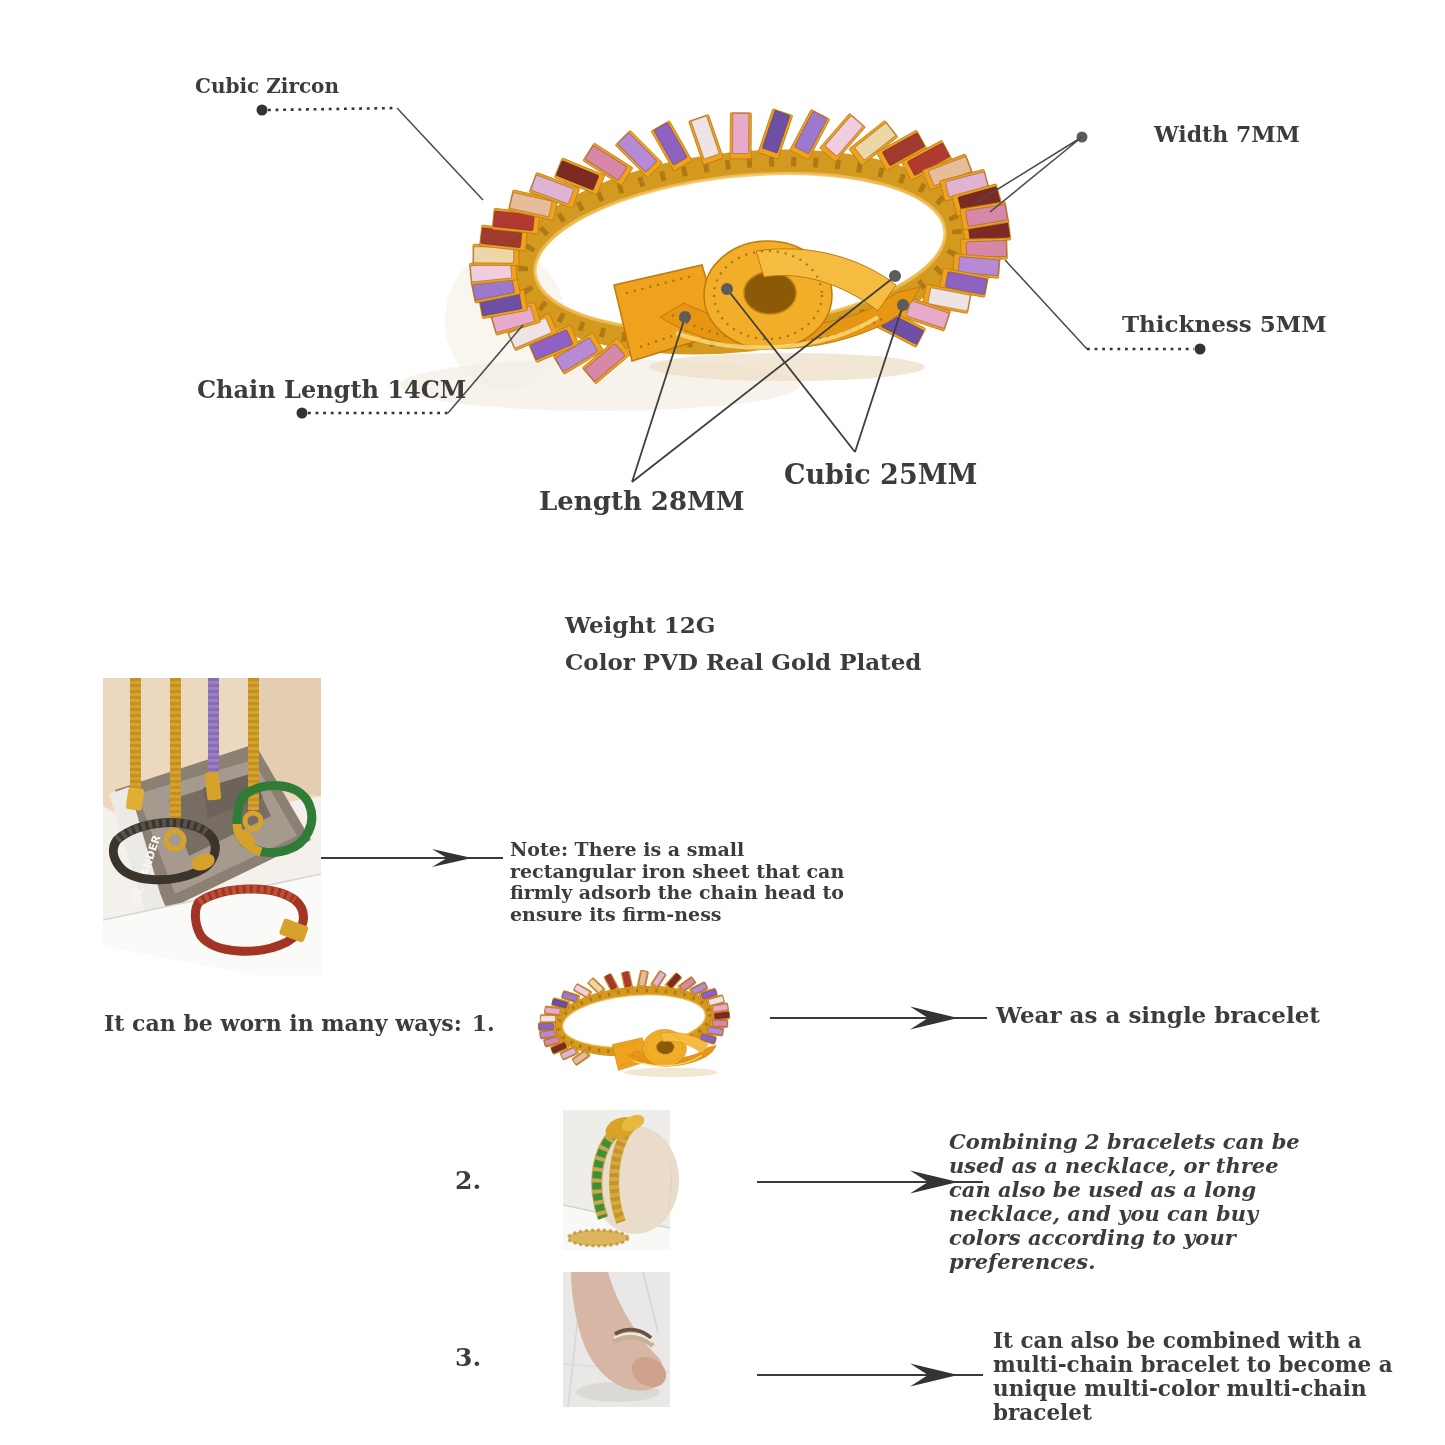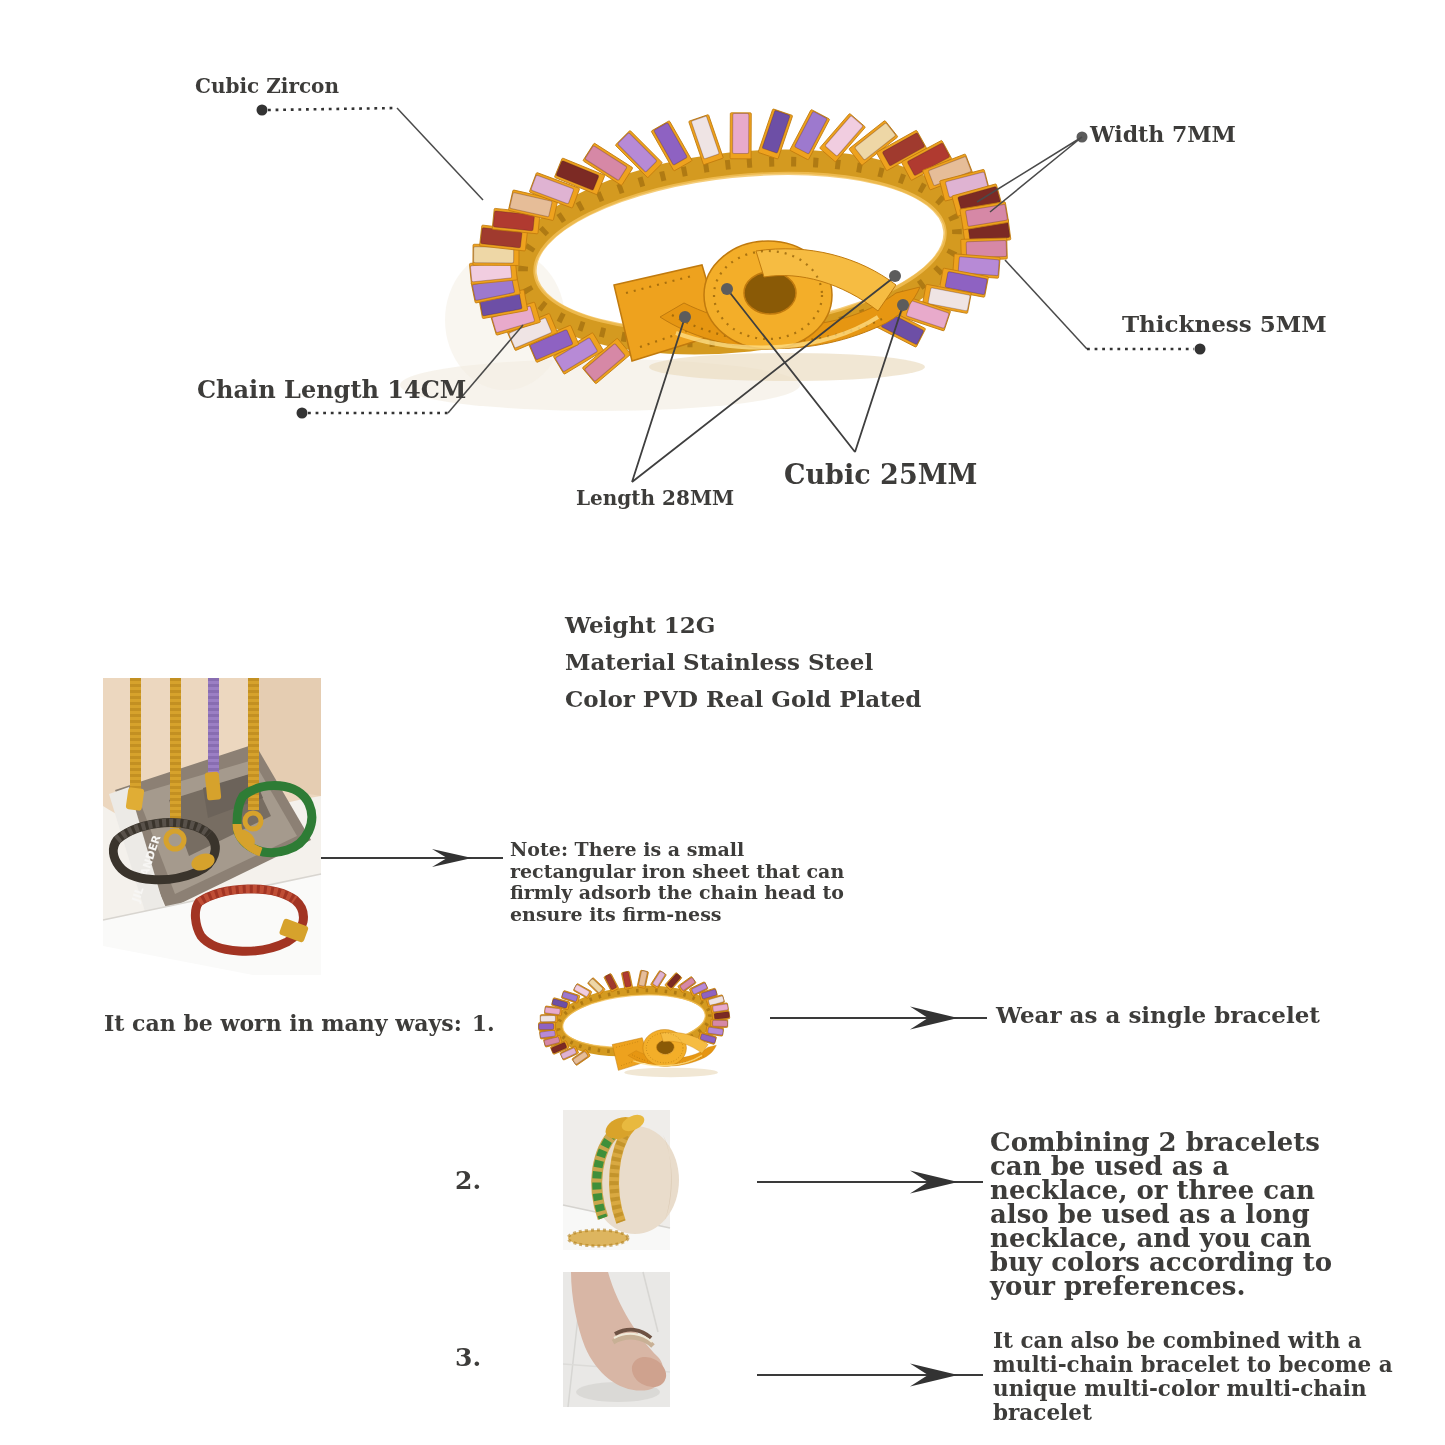--- a/index.html
+++ b/index.html
@@ -2,32 +2,32 @@
 <html style="--ink: #3d3c3a; --line: #4a4a4a; --gold: #eea21e; --gold-bright: #f3ae29; --gold-mid: #e69612; --gold-top: #f6bc42; --gold-deep: #c07a0e; --gold-dark: #8a5a06; --gold-band: #d49a20;"><head>
 <meta charset="utf-8">
 <style>
   html,body{margin:0;padding:0;background:#ffffff;}
   .stage{position:relative;width:1445px;height:1445px;background:#fff;overflow:hidden;
          font-family:"DejaVu Serif", "Liberation Serif", serif;color:var(--ink,#3d3c3a);}
   svg.art{position:absolute;left:0;top:0;}
   .lbl{position:absolute;font-weight:700;white-space:nowrap;color:var(--ink,#3d3c3a);}
   .wrap{white-space:normal;margin-top:20px;}
   #lbl-cubic{left:195px;top:74px;font-size:20px;}
-  #lbl-width{left:1090px;top:121px;font-size:22px;}
+  #lbl-width{left:1154px;top:121px;font-size:22px;}
   #lbl-thickness{left:1122px;top:310px;font-size:23px;}
   #lbl-chain{left:197px;top:375px;font-size:24px;}
-  #lbl-len28{left:576px;top:486px;font-size:20px;}
+  #lbl-len28{left:539px;top:486px;font-size:26px;}
   #lbl-len25{left:784px;top:459px;font-size:27px;}
   #specs{position:absolute;left:565px;top:568px;font-weight:700;font-size:23px;line-height:37px;margin-top:38px;}
   #note-text{left:510px;top:819px;width:352px;font-size:19px;line-height:21.5px;}
   #ways-intro-line{left:104px;top:1010px;font-size:22px;}
   #ways-intro-line .num{margin-left:10px;}
   #way1-text{left:996px;top:1001px;font-size:23px;text-align:right;}
   #num2{left:455px;top:1166px;font-size:25px;}
-  #way2-text{left:990px;top:1110px;width:374px;font-size:26px;line-height:24px;}
+  #way2-text{left:949px;top:1110px;width:374px;font-size:21px;line-height:24px;font-style:italic;}
   #num3{left:455px;top:1343px;font-size:25px;}
   #way3-text{left:993px;top:1309px;width:404px;font-size:21.5px;line-height:24px;}
 
   
   .k-shadow{fill:#ecdfc5;opacity:.75;}
   .k-gold{fill:var(--gold);stroke:var(--gold-deep);stroke-width:1.5px;}
   .k-gold2{fill:var(--gold-mid);stroke:var(--gold-deep);stroke-width:1px;}
   .k-gold-bright{fill:var(--gold-bright);stroke:var(--gold-deep);stroke-width:1.5px;}
   .k-gold-top{fill:var(--gold-top);stroke:var(--gold-deep);stroke-width:1px;}
   .k-hole{fill:var(--gold-dark);}
@@ -327,21 +327,20 @@
 
 <div class="lbl" id="lbl-cubic">Cubic Zircon</div>
 <div class="lbl" id="lbl-width">Width 7MM</div>
 <div class="lbl" id="lbl-thickness">Thickness 5MM</div>
 <div class="lbl" id="lbl-chain">Chain Length 14CM</div>
 <div class="lbl" id="lbl-len28">Length 28MM</div>
 <div class="lbl" id="lbl-len25">Cubic 25MM</div>
 
 <div id="specs">
   <div>Weight 12G</div>
-  <div>Material Stainless Steel</div>
   <div>Color PVD Real Gold Plated</div>
 </div>
 
 <div class="lbl wrap" id="note-text">Note: There is a small rectangular iron sheet that can firmly adsorb the chain head to ensure its firm-ness</div>
 
 <div class="lbl" id="ways-intro-line">
   <span>It can be worn in many ways:</span><span class="num">1.</span>
 </div>
 <div class="lbl" id="way1-text">Wear as a single bracelet</div>
 

